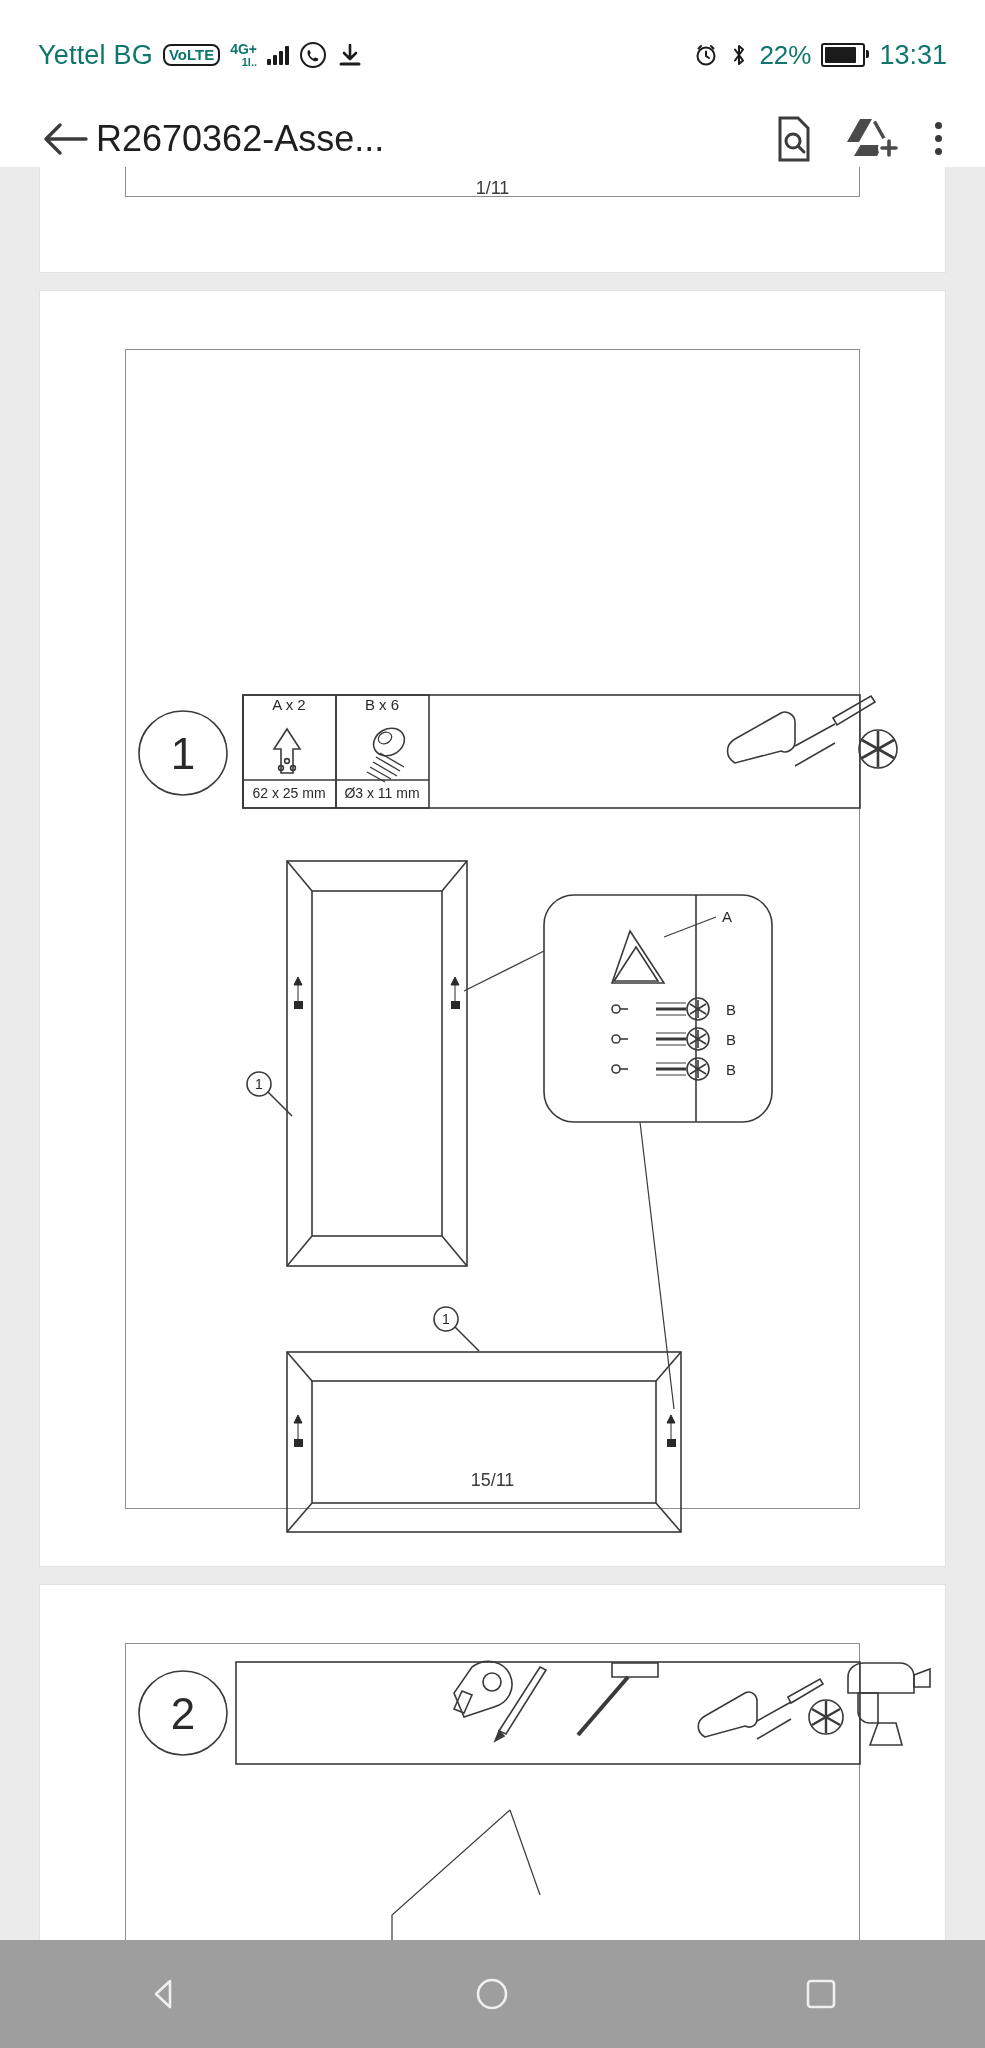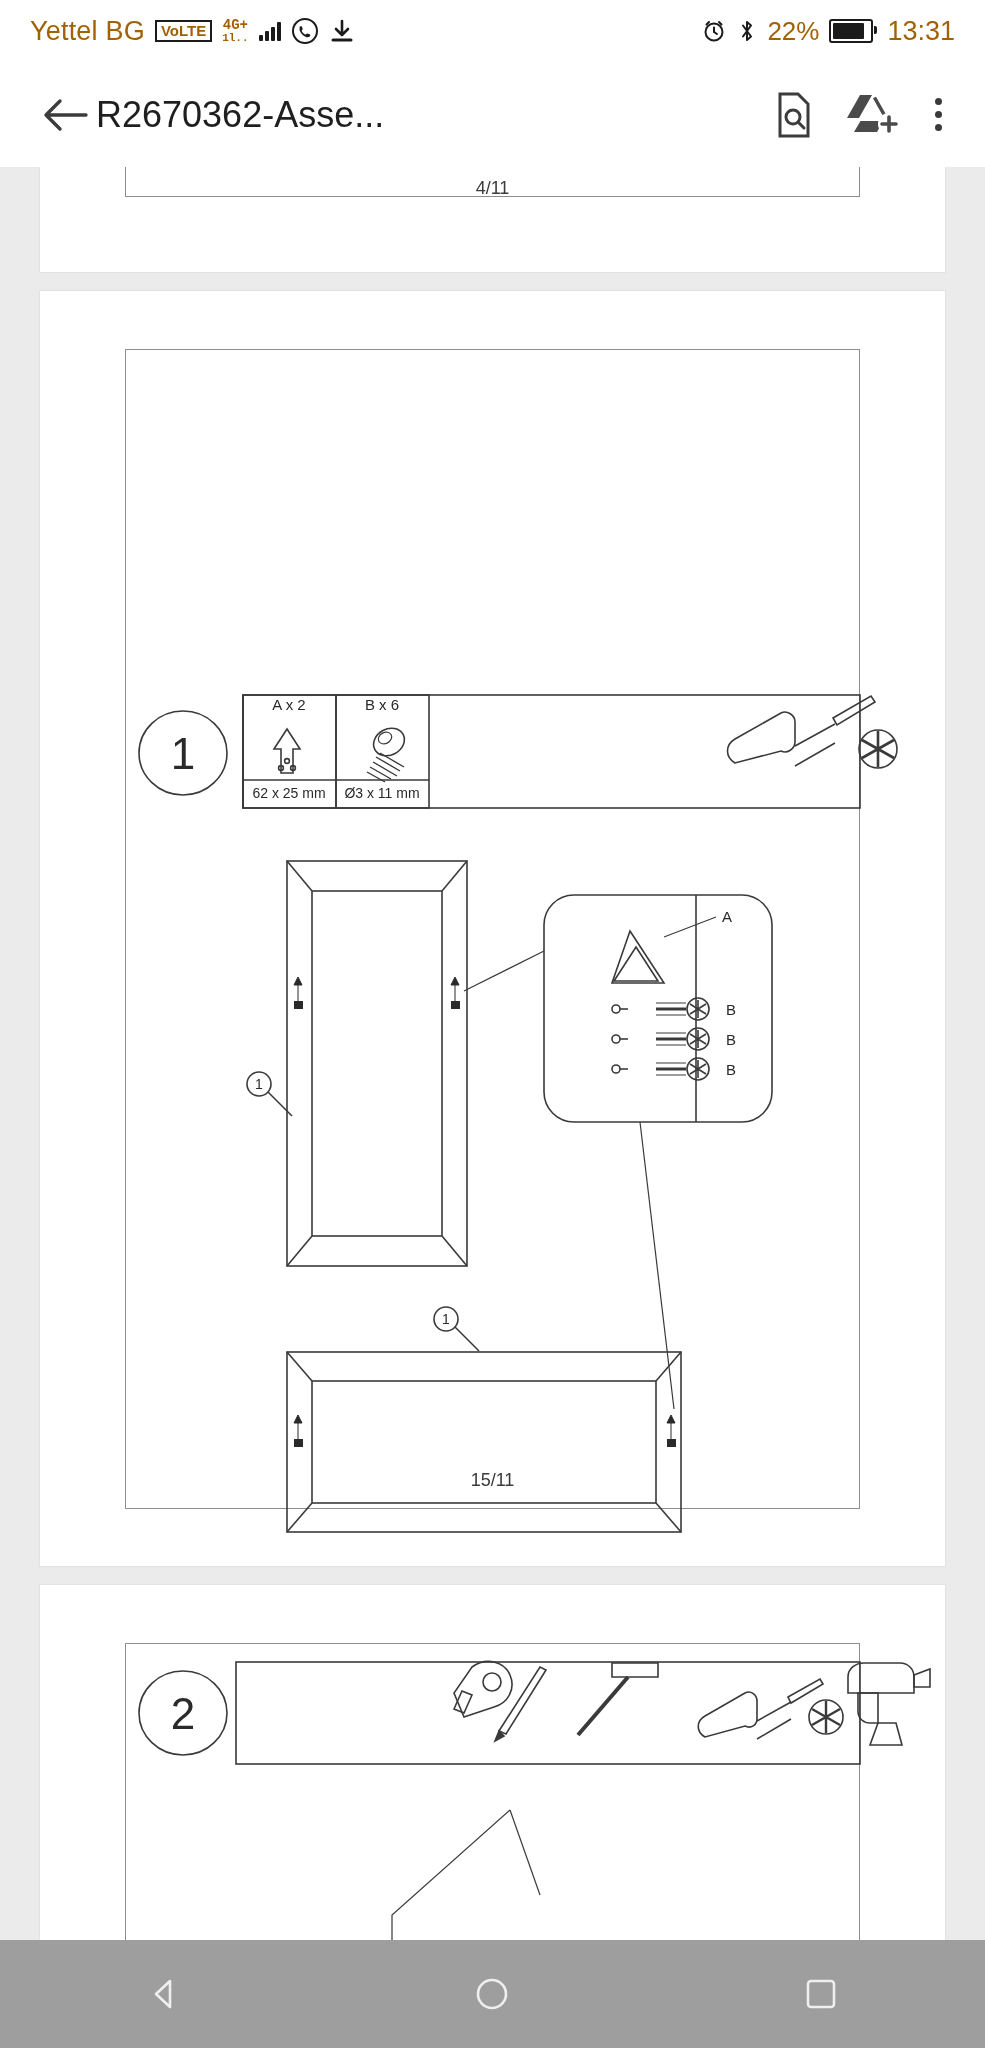--- a/index.html
+++ b/index.html
@@ -14,48 +14,48 @@
     overflow: hidden;
     position: relative;
   }
 
   
   .statusbar {
     height: 62px;
     display: flex;
     align-items: center;
     justify-content: space-between;
-    padding: 0 30px;
+    padding: 0 38px;
     background: #ffffff;
-    color: #a16207;
+    color: #0f766e;
     font-size: 26px;
+    margin-top: 24px;
   }
   .status-left, .status-right {
     display: flex;
     align-items: center;
     gap: 10px;
   }
   .carrier {
     font-size: 27px;
     letter-spacing: 0.2px;
   }
   .volte-badge {
     border: 2px solid #1b1b1b;
-    border-radius: 0;
+    border-radius: 8px;
     font-size: 15px;
     font-weight: bold;
     padding: 1px 4px;
     line-height: 1.1;
   }
   .net-stack {
     display: flex;
     flex-direction: column;
-    align-items: center;
+    align-items: flex-end;
     line-height: 1;
-    font-family: Liberation Mono, monospace;
   }
   .net-label { font-size: 14px; font-weight: bold; }
   .net-label2 { font-size: 11px; font-weight: bold; margin-top:1px;}
   .bars {
     display: flex;
     align-items: flex-end;
     gap: 2px;
     height: 20px;
   }
   .bars i {
@@ -291,21 +291,21 @@
     <b></b>
       <b></b>
       <b></b>
   </div>
 </div>
 
 <div class="viewer">
 
   <div class="page page-prev">
     <div class="page-inner-border"></div>
-    <div class="page-num">4/11</div>
+    <div class="page-num">1/11</div>
   </div>
 
   <div class="page page-main">
     <div class="frame"></div>
 
     <svg width="905" height="1275" viewBox="0 0 905 1275" style="position:absolute;left:0;top:0;">
       <g fill="none" stroke="#3a3a3a" stroke-width="1.6">
 
         <rect x="203" y="404" width="617" height="113"></rect>
         <line x1="203" y1="404" x2="203" y2="517"></line>

